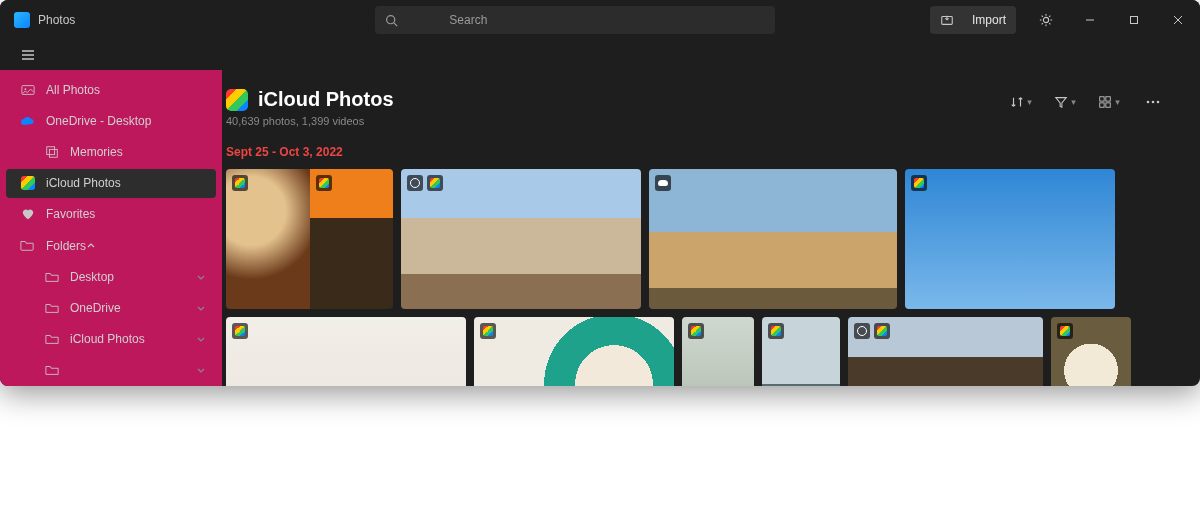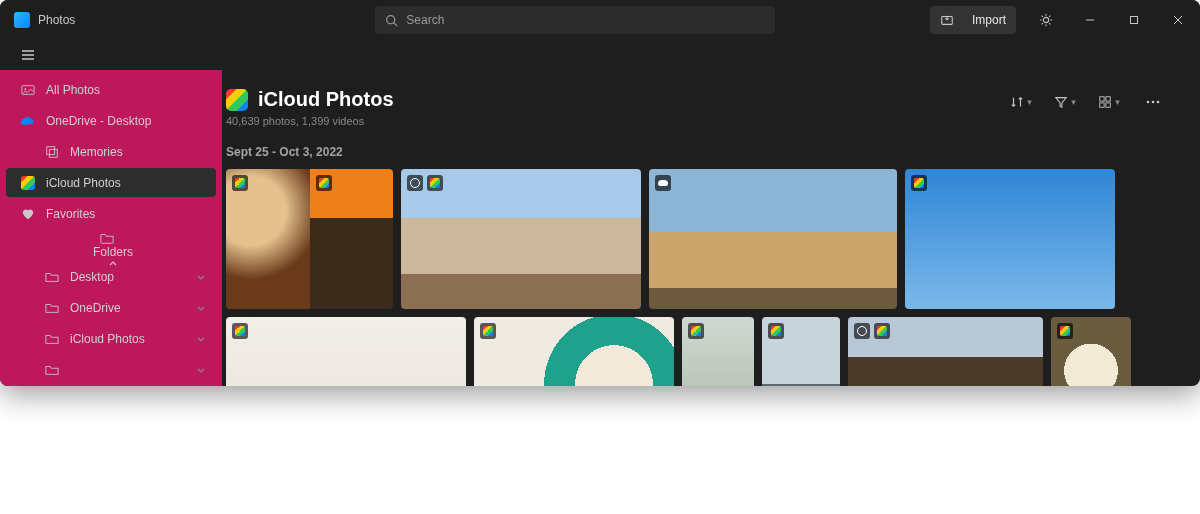--- a/index.html
+++ b/index.html
@@ -3,21 +3,21 @@
 <meta charset="utf-8">
 <style>
   * { box-sizing: border-box; margin: 0; padding: 0; font-family: "Segoe UI", sans-serif; }
   html, body { width: 1200px; height: 514px; overflow: hidden; background: #fff; }
   .window { width: 1200px; height: 386px; background: #1e1e1e; color: #e6e6e6; display: flex; flex-direction: column; border-radius: 8px; box-shadow: 0 8px 30px rgba(0,0,0,.4); overflow: hidden; }
 
   
   .titlebar { height: 40px; display: flex; align-items: center; background: #1e1e1e; font-size: 12px; }
   .titlebar .app-ico { width: 16px; height: 16px; margin: 0 8px 0 14px; background: linear-gradient(135deg,#2ab7ff,#0a84ff); border-radius: 3px; }
   .titlebar .app-name { color: #c8c8c8; }
-  .titlebar .search { margin-left: 300px; width: 400px; height: 28px; background: #2c2c2c; border-radius: 4px; display: flex; align-items: center; padding: 0 10px; color: #9a9a9a; font-size: 12px; }
+  .titlebar .search { margin-left: 300px; width: 400px; height: 28px; background: #2c2c2c; border-radius: 4px; display: flex; align-items: center; padding: 0 10px; color: #9a9a9a; font-size: 12px; gap: 43px; }
   .titlebar .search svg { margin-right: 8px; }
   .titlebar .spacer { flex: 1; }
   .titlebar .tb-btn { width: 44px; height: 40px; display: flex; align-items: center; justify-content: center; color: #c8c8c8; font-size: 12px; }
   .titlebar .import-btn { display: flex; align-items: center; height: 28px; padding: 0 10px; background: #333; border-radius: 4px; margin-right: 8px; font-size: 12px; gap:18px; }
   .titlebar .import-btn svg { width:14px; height:14px; }
 
   
   .body { flex: 1; display: flex; min-height: 0; }
 
   
@@ -25,35 +25,35 @@
   .hamburger { width:28px; height:28px; display:flex; align-items:center; justify-content:center; border-radius:4px; }
 
   
   .sidebar { width: 222px; background: #be185d; display: flex; flex-direction: column; font-size: 12px; padding-top: 4px; }
   .nav-item { height: 30px; display: flex; align-items: center; padding: 0 10px 0 14px; color: #d0d0d0; border-radius: 4px; margin: 1px 6px; position: relative; }
   .nav-item.active { background: #2d2d2d; }
   .nav-item.active::before { content:""; position:absolute; left:2px; top:7px; bottom:7px; width:3px; background:#0a84ff; border-radius:2px; display:none; }
   .nav-item .ico { width: 16px; height: 16px; margin-right: 10px; display: inline-flex; align-items:center; justify-content:center; }
   .nav-item.indent { padding-left: 38px; }
   .nav-item .expand { margin-left: auto; }
-  .nav-section { height: 30px; display: flex; align-items: center; padding: 0 10px 0 14px; color: #d0d0d0; margin: 1px 6px; flex-direction: column; }
+  .nav-section { height: 30px; display: flex; align-items: center; padding: 0 10px 0 14px; color: #d0d0d0; margin: 1px 6px; }
   .nav-section .ico { width:16px; height:16px; margin-right:10px; }
 
   
   .main { flex: 1; display: flex; flex-direction: column; padding: 18px 28px 0 0; min-width: 0; }
   .page-head { display:flex; align-items:flex-start; padding-left: 4px; }
   .page-head .title-row { display:flex; align-items:center; gap:10px; }
   .page-head .title-row .icloud-ico { width: 22px; height: 22px; border-radius:5px; background: linear-gradient(135deg,#ff3b30 0 25%,#ffcc00 0 50%,#34c759 0 75%,#0a84ff 0 100%); }
   .page-head h1 { font-size: 20px; font-weight: 600; color:#fff; }
   .page-head .sub { font-size: 11px; color:#8a8a8a; margin-top:4px; }
   .page-tools { margin-left:auto; display:flex; gap:6px; }
   .tool-btn { width:38px; height:28px; display:flex; align-items:center; justify-content:center; border-radius:4px; color:#c8c8c8; font-size:12px; gap:3px; }
   .tool-btn .chev { font-size:9px; color:#888; }
 
-  .date-label { font-size: 12px; font-weight:600; color:#a3a3a3; margin: 18px 0 10px 4px; }
+  .date-label { font-size: 12px; font-weight:600; color:#ef4444; margin: 18px 0 10px 4px; }
 
   .grid { display:flex; flex-direction:column; gap:8px; padding-left:4px; }
   .row { display:flex; gap:8px; }
   .thumb { position:relative; border-radius:4px; overflow:hidden; }
   .thumb .badge { position:absolute; top:6px; left:6px; display:flex; gap:4px; }
   .badge-ico { width:16px; height:16px; background:#000000a0; border-radius:3px; display:flex; align-items:center; justify-content:center; }
   .badge-ico.cloud::after { content:""; width:10px; height:6px; background:#fff; border-radius:5px 5px 3px 3px; }
   .badge-ico.live::after  { content:""; width:8px; height:8px; border:1px solid #fff; border-radius:50%; }
   .badge-ico.color::after { content:""; width:10px; height:10px; border-radius:2px; background: linear-gradient(135deg,#ff3b30 0 25%,#ffcc00 0 50%,#34c759 0 75%,#0a84ff 0 100%); }
 

